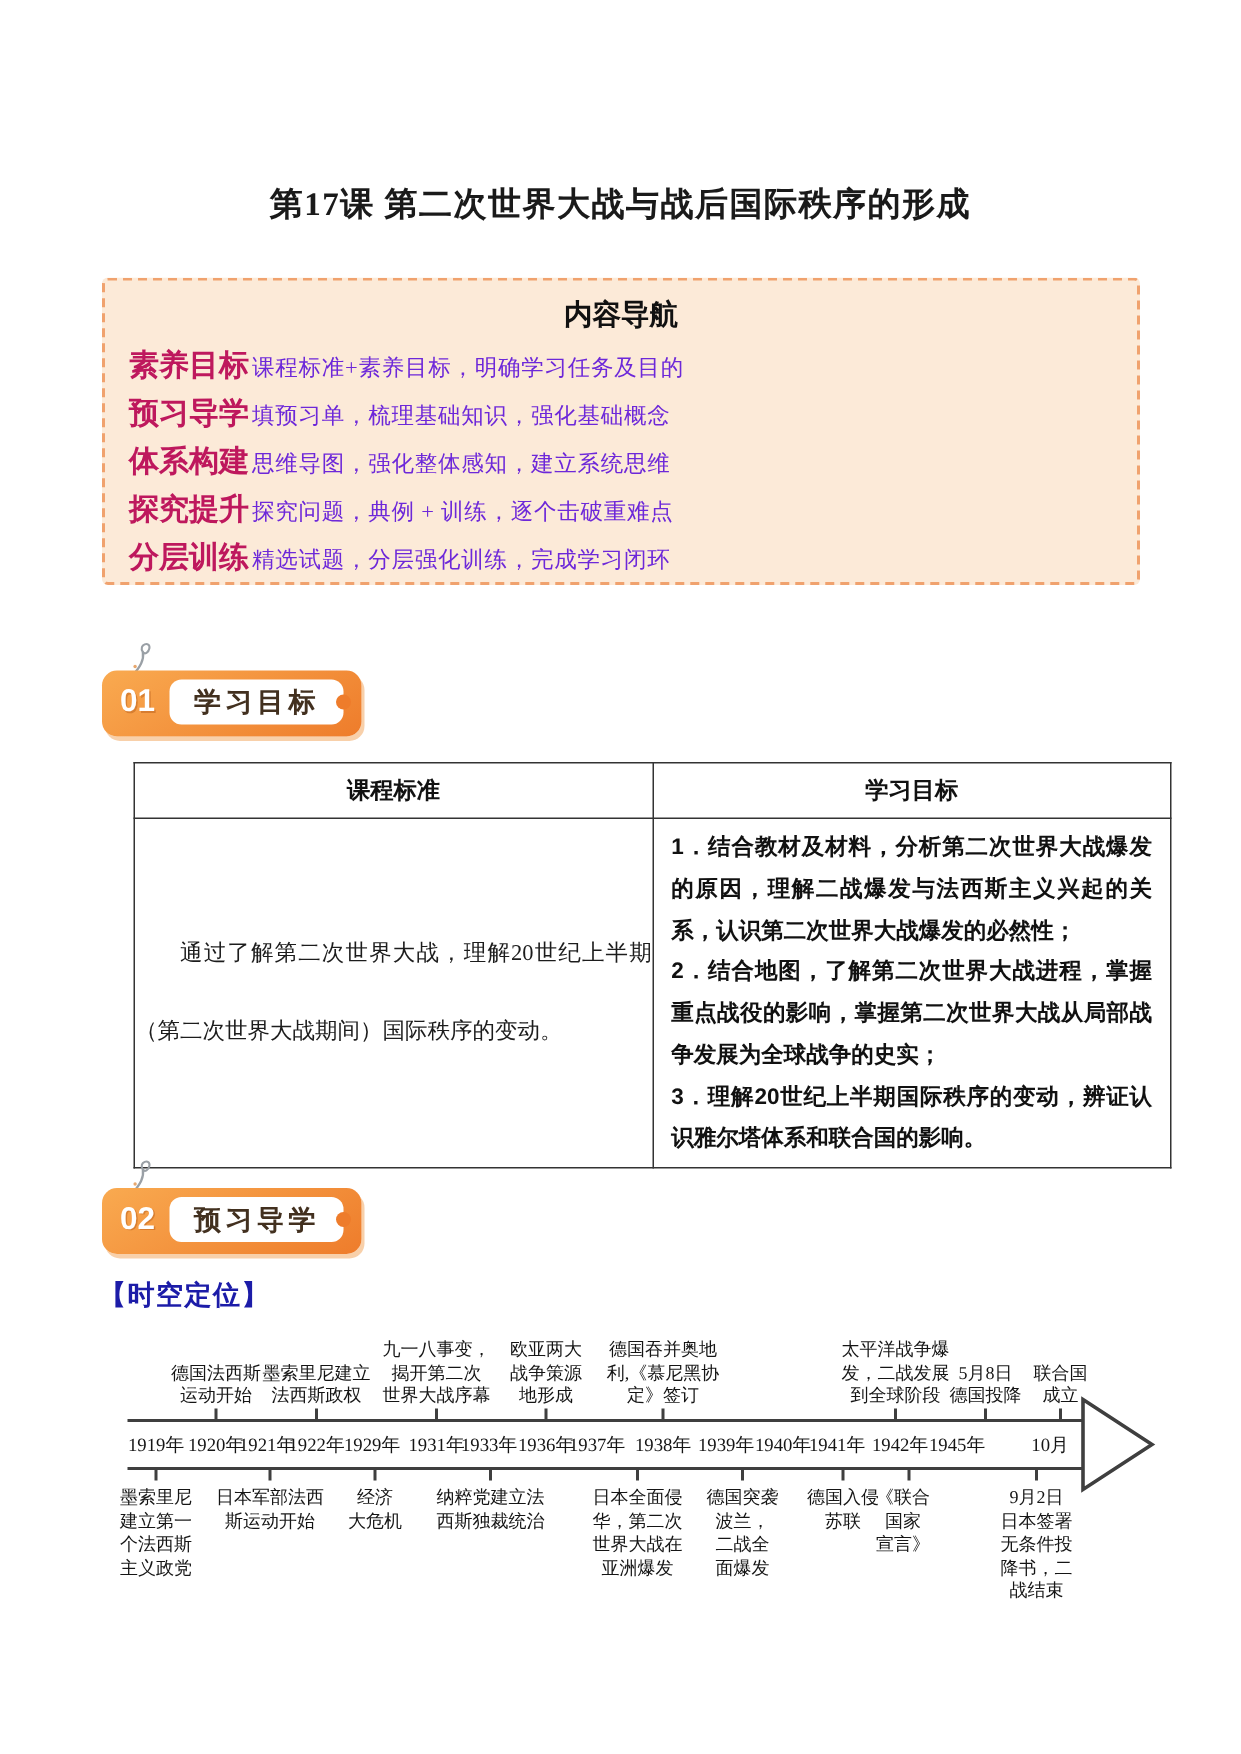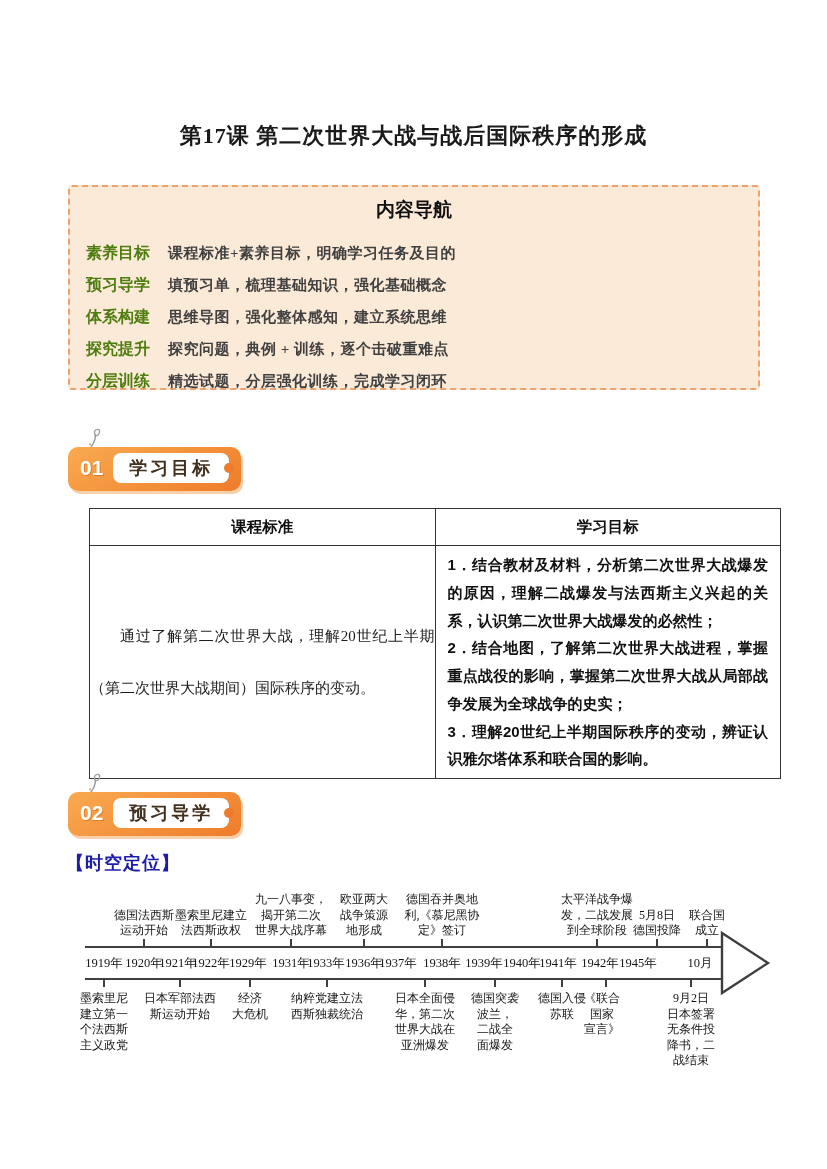--- a/index.html
+++ b/index.html
@@ -30,23 +30,23 @@
     border:2px dashed var(--peach-border);border-radius:4px;
     padding:8px 16px 6px 16px;
   }
   .nav-title{
     text-align:center;font-family:"Liberation Sans",sans-serif;
     font-size:19px;font-weight:bold;margin:2px 0 7px 0;color:#111;
   }
   .nav-row{display:flex;align-items:baseline;height:32px;}
   .nav-label{
     flex:none;width:82px;font-family:"Liberation Sans",sans-serif;
-    font-size:16px;font-weight:bold;color:#4d7c0f;margin-top:13px;
-  }
-  .nav-desc{font-size:15px;color:#404040;letter-spacing:.5px;font-weight:bold;}
+    font-size:20px;font-weight:bold;color:#be185d;
+  }
+  .nav-desc{font-size:15px;color:#6d28d9;letter-spacing:.5px;}
   
   .badge{
     position:absolute;left:68px;display:flex;align-items:center;gap:10px;
     background:linear-gradient(150deg,var(--accent-light),var(--accent));
     border-radius:10px;padding:6px 12px 8px 12px;
     box-shadow:2px 3px 0 rgba(244,176,113,.6);
   }
   #badge1{top:447px;} #badge2{top:792px;}
   .badge-num{
     font-family:"Liberation Sans",sans-serif;font-size:21px;font-weight:bold;

